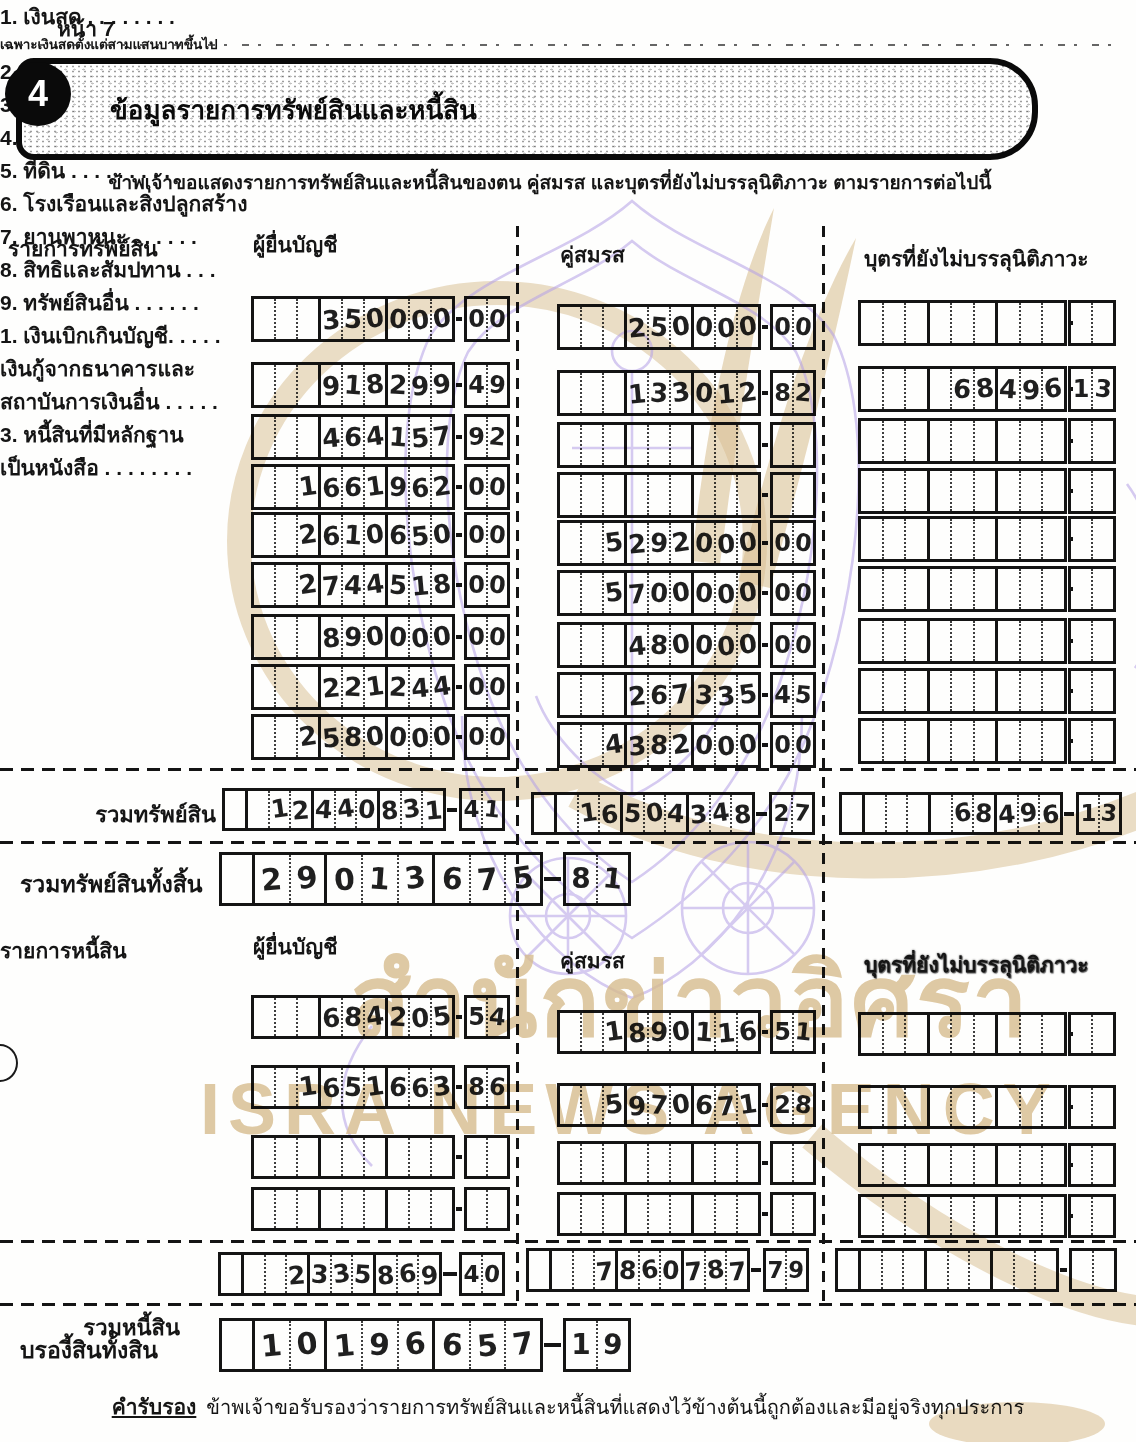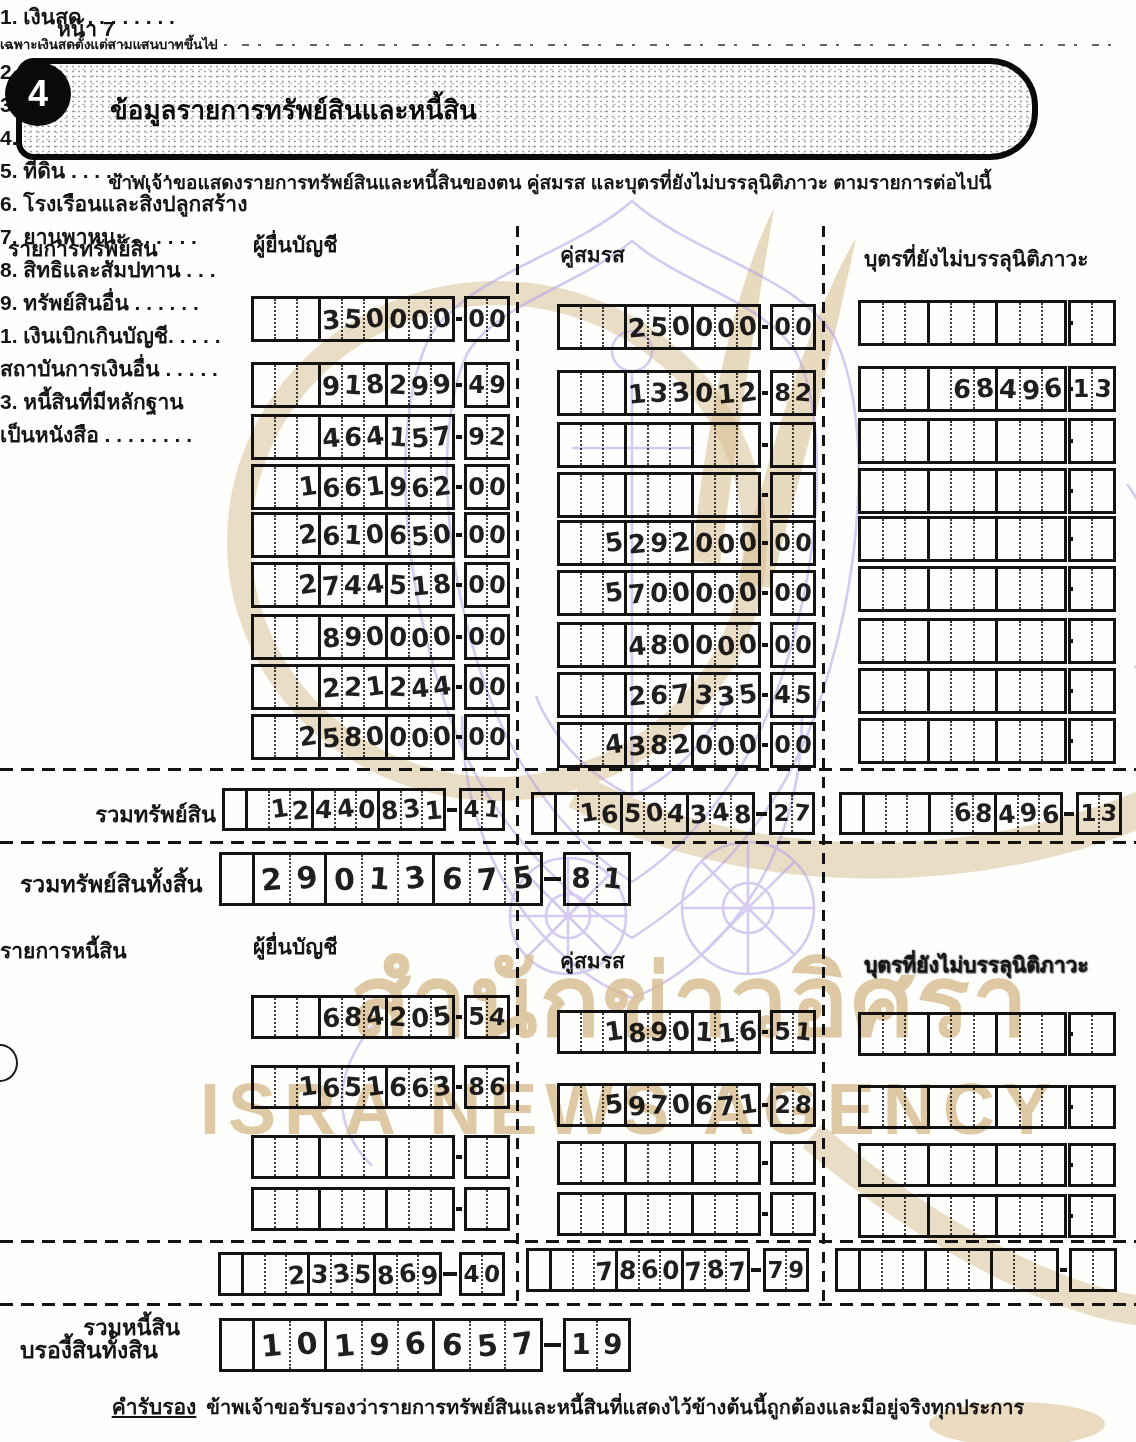--- a/index.html
+++ b/index.html
@@ -50,21 +50,21 @@
     display:flex;align-items:stretch;}
   .dashcon{position:absolute;height:4px;background:#141414;}
   .hw{display:inline-block;font-family:"DejaVu Sans",sans-serif;font-weight:600;color:#1f1f1f;line-height:1;}
   .digits .cell:nth-child(odd) .hw{transform:rotate(4deg);}
   .digits .cell:nth-child(even) .hw{transform:rotate(-5deg) translateY(1px);}
   .digits .cell:nth-child(3n) .hw{transform:rotate(-8deg) translateY(-1px);}
   .satang .cell:nth-child(2) .hw{transform:rotate(6deg);}
   
   .cert{position:absolute;left:0;top:1390px;width:1136px;text-align:center;white-space:nowrap;}
   .cert-head{font-size:21px;font-weight:800;text-decoration:underline;margin-right:10px;}
-  .cert-text{font-size:20px;font-weight:700;}
+  .cert-text{font-size:20px;font-weight:400;}
   
   .wm{position:absolute;left:0;top:16px;width:900px;height:1442px;pointer-events:none;
     mix-blend-mode:multiply;z-index:6;margin-left:32px;}
   .wm-thai{position:absolute;left:318px;top:905px;font-size:100px;font-weight:700;
     letter-spacing:2px;white-space:nowrap;}
   .wm-eng{position:absolute;left:168px;top:1052px;font-size:72px;font-weight:700;
     letter-spacing:8px;white-space:nowrap;font-family:"Liberation Sans",sans-serif;}
 </style>
 </head>
 <body>
@@ -1164,20 +1164,21 @@
         <div class="cell solid" style="flex: 1 1 0px;"></div>
         <div class="cell dotted" style="flex: 1 1 0px;"></div>
         <div class="cell dotted" style="flex: 1 1 0px;"></div>
       </div>
       <div class="dashcon" style="left: 209.5px; width: 5px; top: 20px;"></div>
       <div class="satang" style="left: 210px; width: 48px; height: 44px;">
         <div class="cell" style="flex: 1 1 0px;"></div>
         <div class="cell dotted" style="flex: 1 1 0px;"></div>
       </div>
     </div>
+    <div class="rowlabel" style="left: 4px; top: 1046px;">เงินกู้จากธนาคารและ</div>
     <div class="rowlabel" style="left: 22px; top: 1082px;">สถาบันการเงินอื่น  .  .  .  .  .</div>
     <div class="mbox" style="left: 251px; top: 1065px; width: 259px; height: 44px;">
       <div class="digits" style="width: 204px; height: 44px;">
         <div class="cell" style="flex: 1 1 0px;"></div>
         <div class="cell dotted" style="flex: 1 1 0px;"></div>
         <div class="cell dotted" style="flex: 1 1 0px;">
           <span class="hw" style="font-size: 26px;">1</span>
         </div>
         <div class="cell solid" style="flex: 1 1 0px;">
           <span class="hw" style="font-size: 26px;">6</span>

